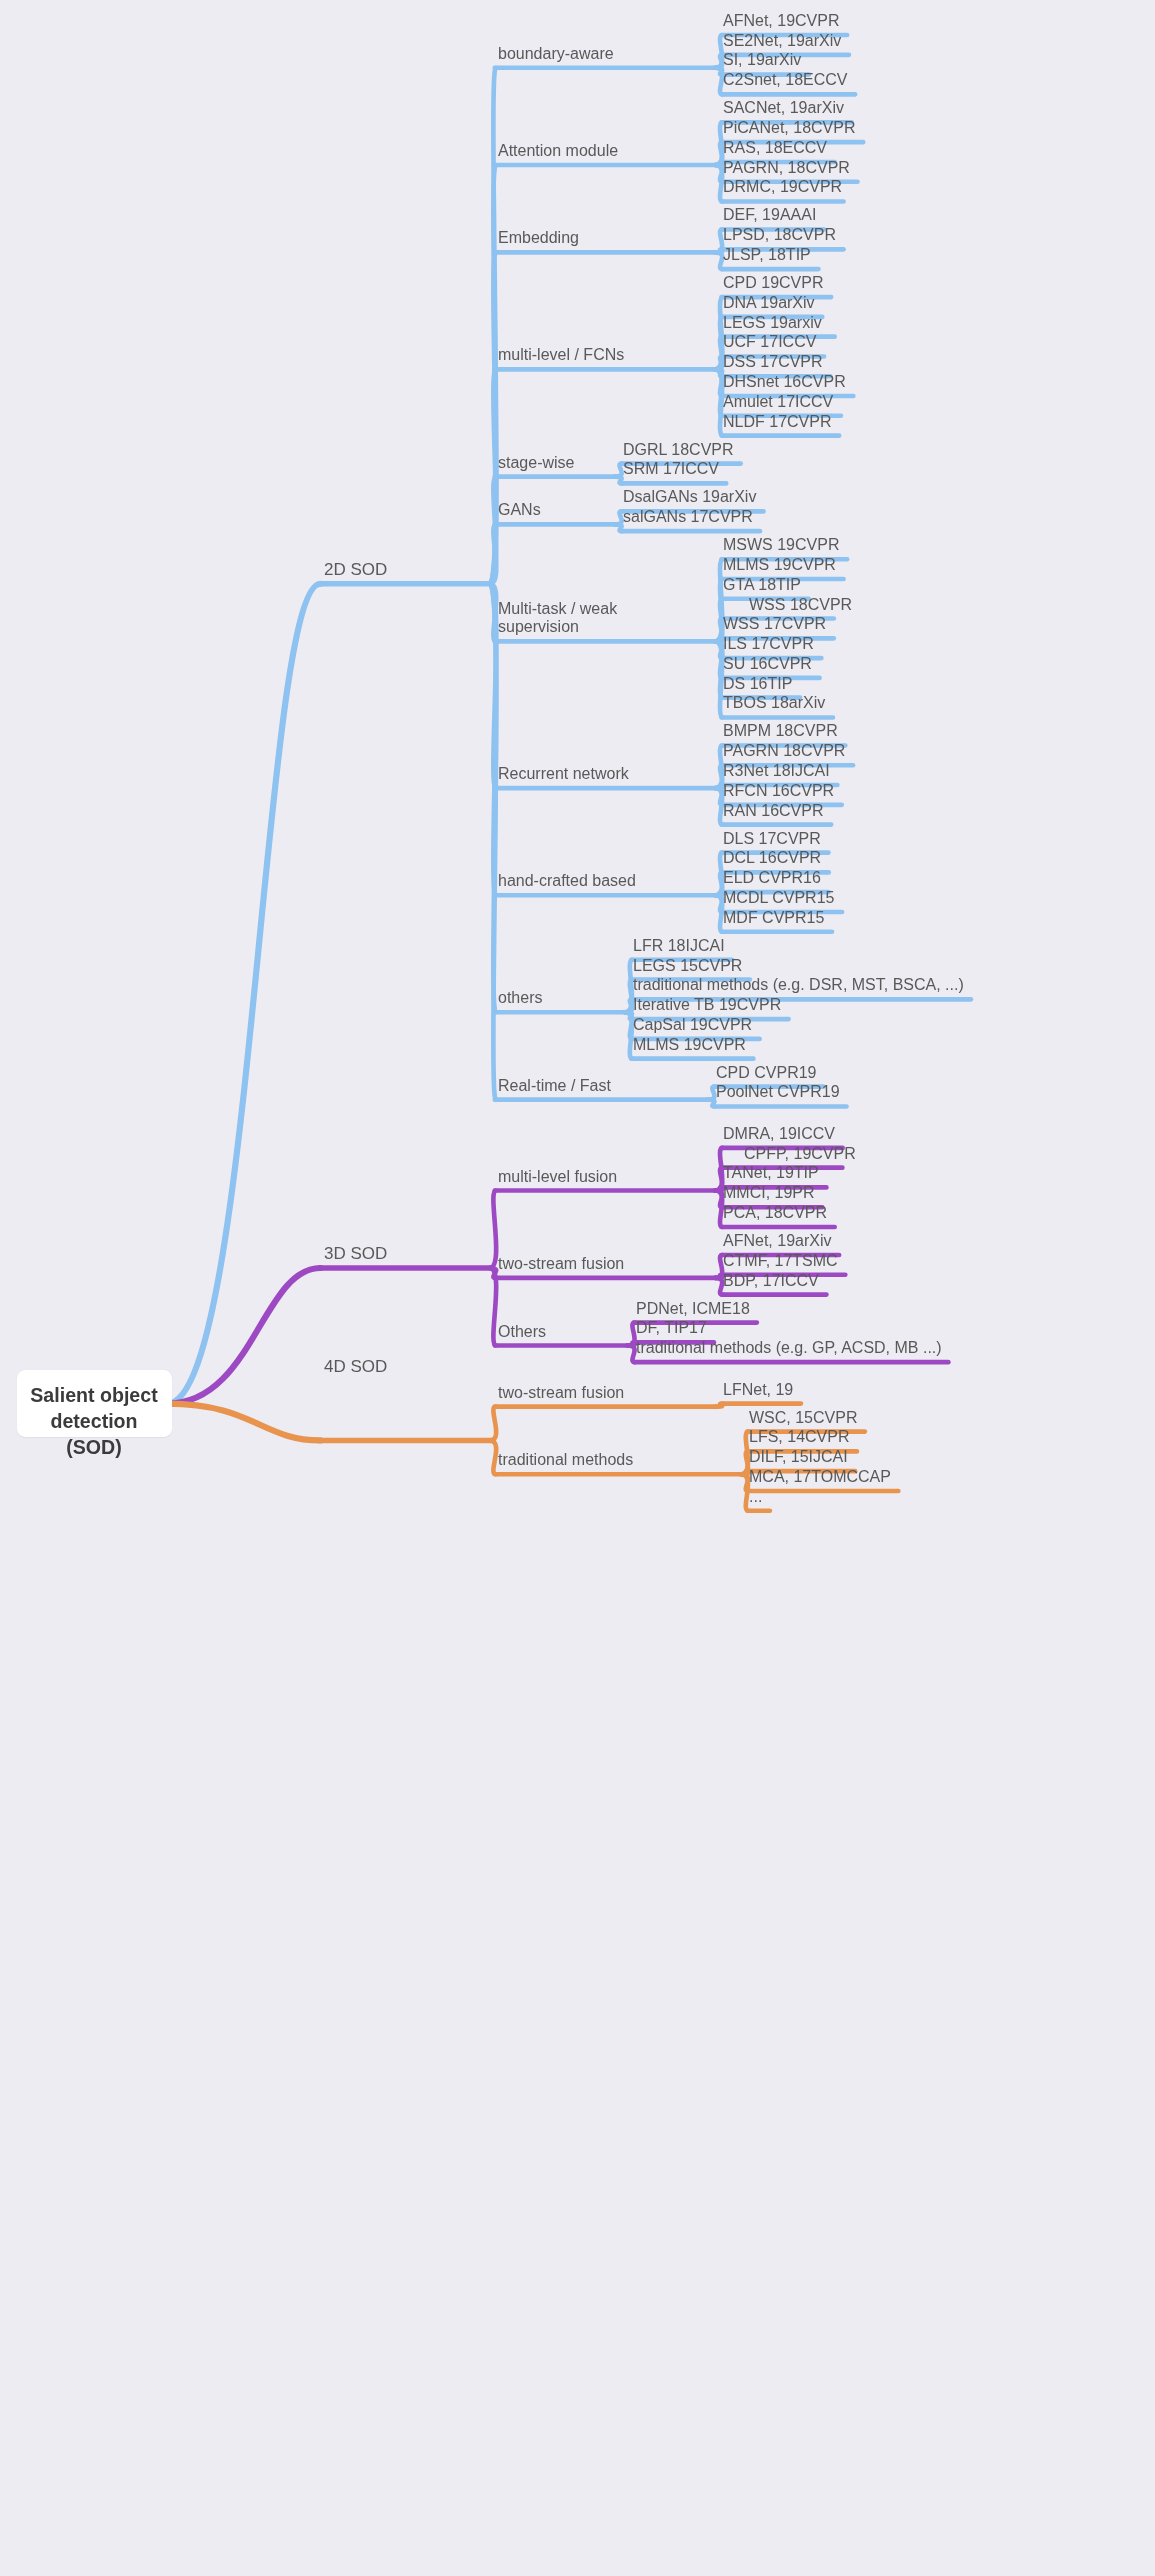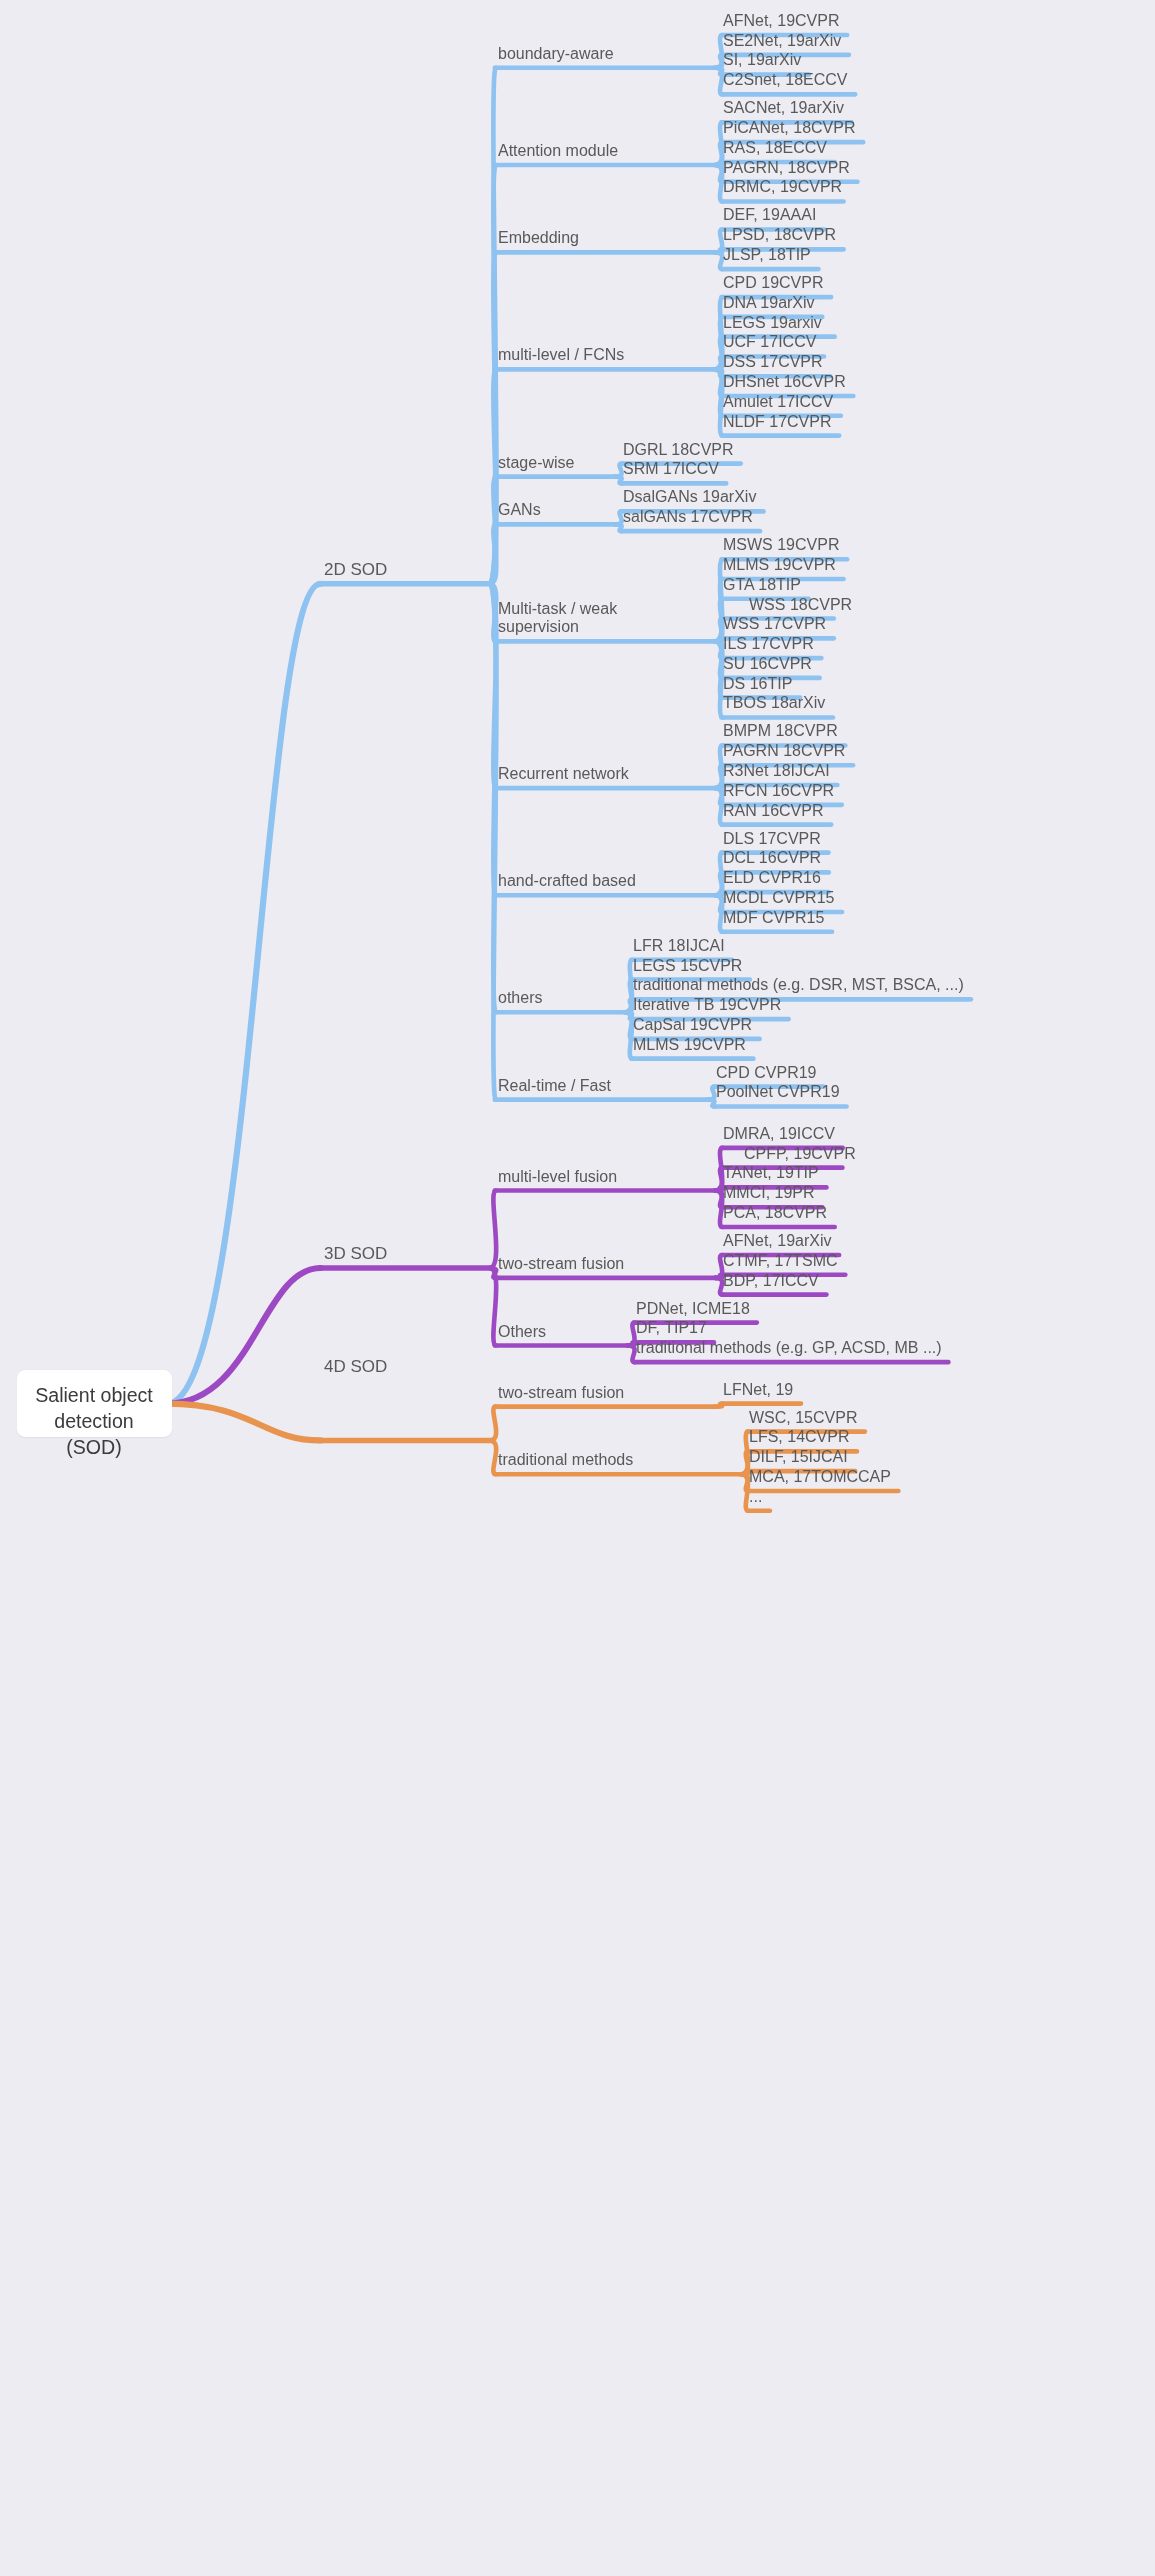--- a/index.html
+++ b/index.html
@@ -208,21 +208,21 @@
       <path d="M 1438 2862.000000000003 C 1468 2862.000000000003, 1435.5 2856.000000000003, 1452 2856.000000000003" stroke="#e8944e" stroke-width="9" fill="none" stroke-linecap="round"></path>
       <path d="M 1438 2862.000000000003 C 1468 2862.000000000003, 1435.5 2894.4000000000033, 1452 2894.4000000000033" stroke="#e8944e" stroke-width="9" fill="none" stroke-linecap="round"></path>
       <path d="M 1438 2862.000000000003 C 1468 2862.000000000003, 1435.5 2932.8000000000034, 1452 2932.8000000000034" stroke="#e8944e" stroke-width="9" fill="none" stroke-linecap="round"></path>
       <path d="M 620 2796.4000000000033 L 952 2796.4000000000033" stroke="#e8944e" stroke-width="11" fill="none" stroke-linecap="round"></path>
       <path d="M 950 2796.4000000000033 C 980 2796.4000000000033, 945.5 2730.800000000003, 962 2730.800000000003" stroke="#e8944e" stroke-width="9" fill="none" stroke-linecap="round"></path>
       <path d="M 950 2796.4000000000033 C 980 2796.4000000000033, 945.5 2862.000000000003, 962 2862.000000000003" stroke="#e8944e" stroke-width="9" fill="none" stroke-linecap="round"></path>
       <path d="M 324 2725 C 490.4 2725, 509.12 1133.200000000001, 622 1133.200000000001" stroke="#8ec2f0" stroke-width="12" fill="none" stroke-linecap="round"></path>
       <path d="M 324 2725 C 490.4 2725, 509.12 2461.600000000002, 622 2461.600000000002" stroke="#9e49c4" stroke-width="12" fill="none" stroke-linecap="round"></path>
       <path d="M 324 2725 C 490.4 2725, 509.12 2796.4000000000033, 622 2796.4000000000033" stroke="#e8944e" stroke-width="12" fill="none" stroke-linecap="round"></path>
     </svg>
-  <div class="root-box" id="rootbox" style="left: 16.5px; top: 1370px; width: 155px; height: 67px;">
+  <div class="root-box" id="rootbox" style="left: 16.5px; top: 1370px; width: 155px; height: 67px; font-weight: bold;">
     <div>Salient object</div>
     <div>detection (SOD)</div>
   </div>
   <div id="labels">
       <div class="node-label lvl3" style="left: 723px; top: 30px;">AFNet, 19CVPR</div>
       <div class="node-label lvl3" style="left: 723px; top: 50px;">SE2Net, 19arXiv</div>
       <div class="node-label lvl3" style="left: 723px; top: 69px;">SI, 19arXiv</div>
       <div class="node-label lvl3" style="left: 723px; top: 89px;">C2Snet, 18ECCV</div>
       <div class="node-label lvl2" style="left: 498px; top: 63px;">boundary-aware</div>
       <div class="node-label lvl3" style="left: 723px; top: 117px;">SACNet, 19arXiv</div>

